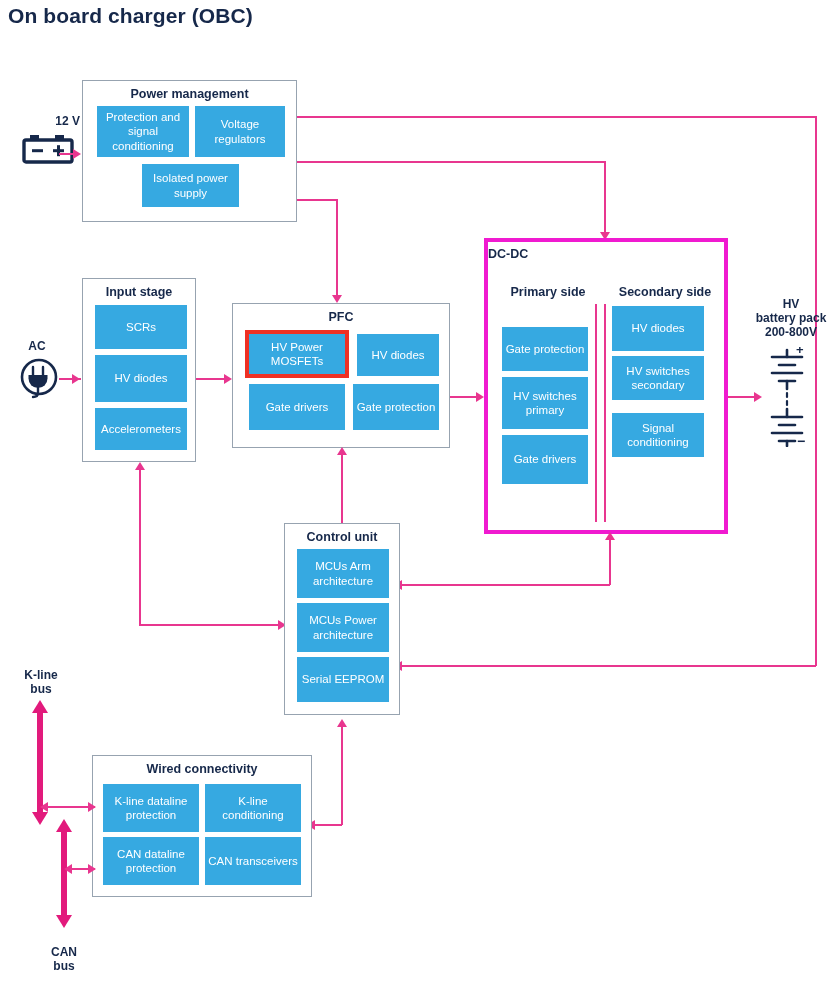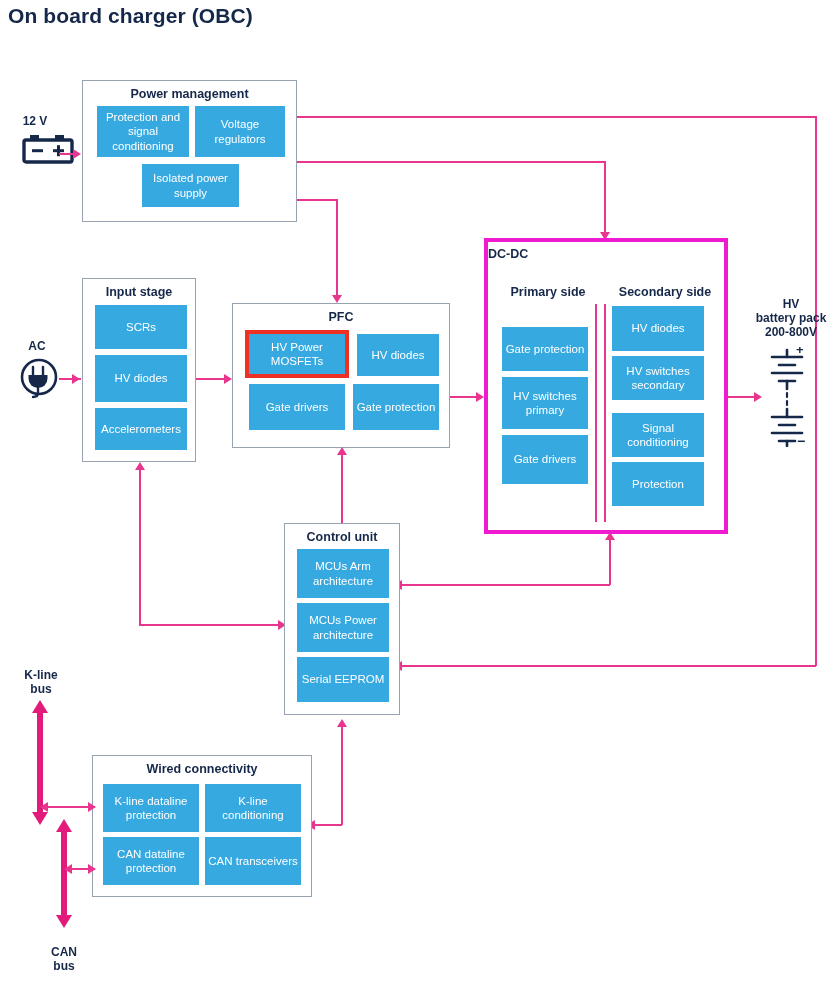--- a/index.html
+++ b/index.html
@@ -49,21 +49,21 @@
   .tlabel{position:absolute;font-size:12px;font-weight:bold;color:#16284a;text-align:center;line-height:14px;}
   #ac-symbol{position:absolute;}
   #batt12-symbol{position:absolute;}
   #hvbatt-symbol{position:absolute;}
 </style>
 </head>
 <body>
 
 <div id="page-title">On board charger (OBC)</div>
 
-<div class="tlabel" style="left:5px;top:114px;width:60px;">12 V</div>
+<div class="tlabel" style="left:20px;top:114px;width:60px;text-align:right;">12 V</div>
 <div id="batt12-symbol" style="left:22px;top:134px;">
   <svg width="56" height="30" viewBox="0 0 56 30">
     <rect x="8" y="1" width="9" height="5" fill="#16284a"></rect>
     <rect x="33" y="1" width="9" height="5" fill="#16284a"></rect>
     <rect x="2" y="6" width="48" height="22" rx="2" fill="#ffffff" stroke="#16284a" stroke-width="3.4"></rect>
     <rect x="10" y="15.2" width="11" height="3" fill="#16284a"></rect>
     <rect x="31" y="15.2" width="11" height="3" fill="#16284a"></rect>
     <rect x="35" y="11.2" width="3" height="11" fill="#16284a"></rect>
   </svg>
 </div>
@@ -139,21 +139,20 @@
   <div class="isobar" style="left:107px;top:62px;height:218px;"></div>
   <div class="isobar" style="left:116px;top:62px;height:218px;"></div>
 
   <div class="blk" style="left:14px;top:85px;width:86px;height:44px;">Gate protection</div>
   <div class="blk" style="left:14px;top:135px;width:86px;height:52px;">HV switches primary</div>
   <div class="blk" style="left:14px;top:193px;width:86px;height:49px;">Gate drivers</div>
 
   <div class="blk" style="left:124px;top:64px;width:92px;height:45px;">HV diodes</div>
   <div class="blk" style="left:124px;top:114px;width:92px;height:44px;">HV switches secondary</div>
   <div class="blk" style="left:124px;top:171px;width:92px;height:44px;">Signal conditioning</div>
-  <div class="blk" style="left:124px;top:220px;width:92px;height:44px;">Protection</div>
 </div>
 
 <div class="wire h" style="left:728px;top:396px;width:32px;"></div>
 <div class="arrow ar-r" style="left:754px;top:392px;"></div>
 
 <div class="wire v" style="left:609px;top:540px;height:45px;"></div>
 <div class="arrow ar-u" style="left:605px;top:532px;"></div>
 <div class="wire h" style="left:400px;top:584px;width:210px;"></div>
 <div class="arrow ar-l" style="left:394px;top:580px;"></div>
 

